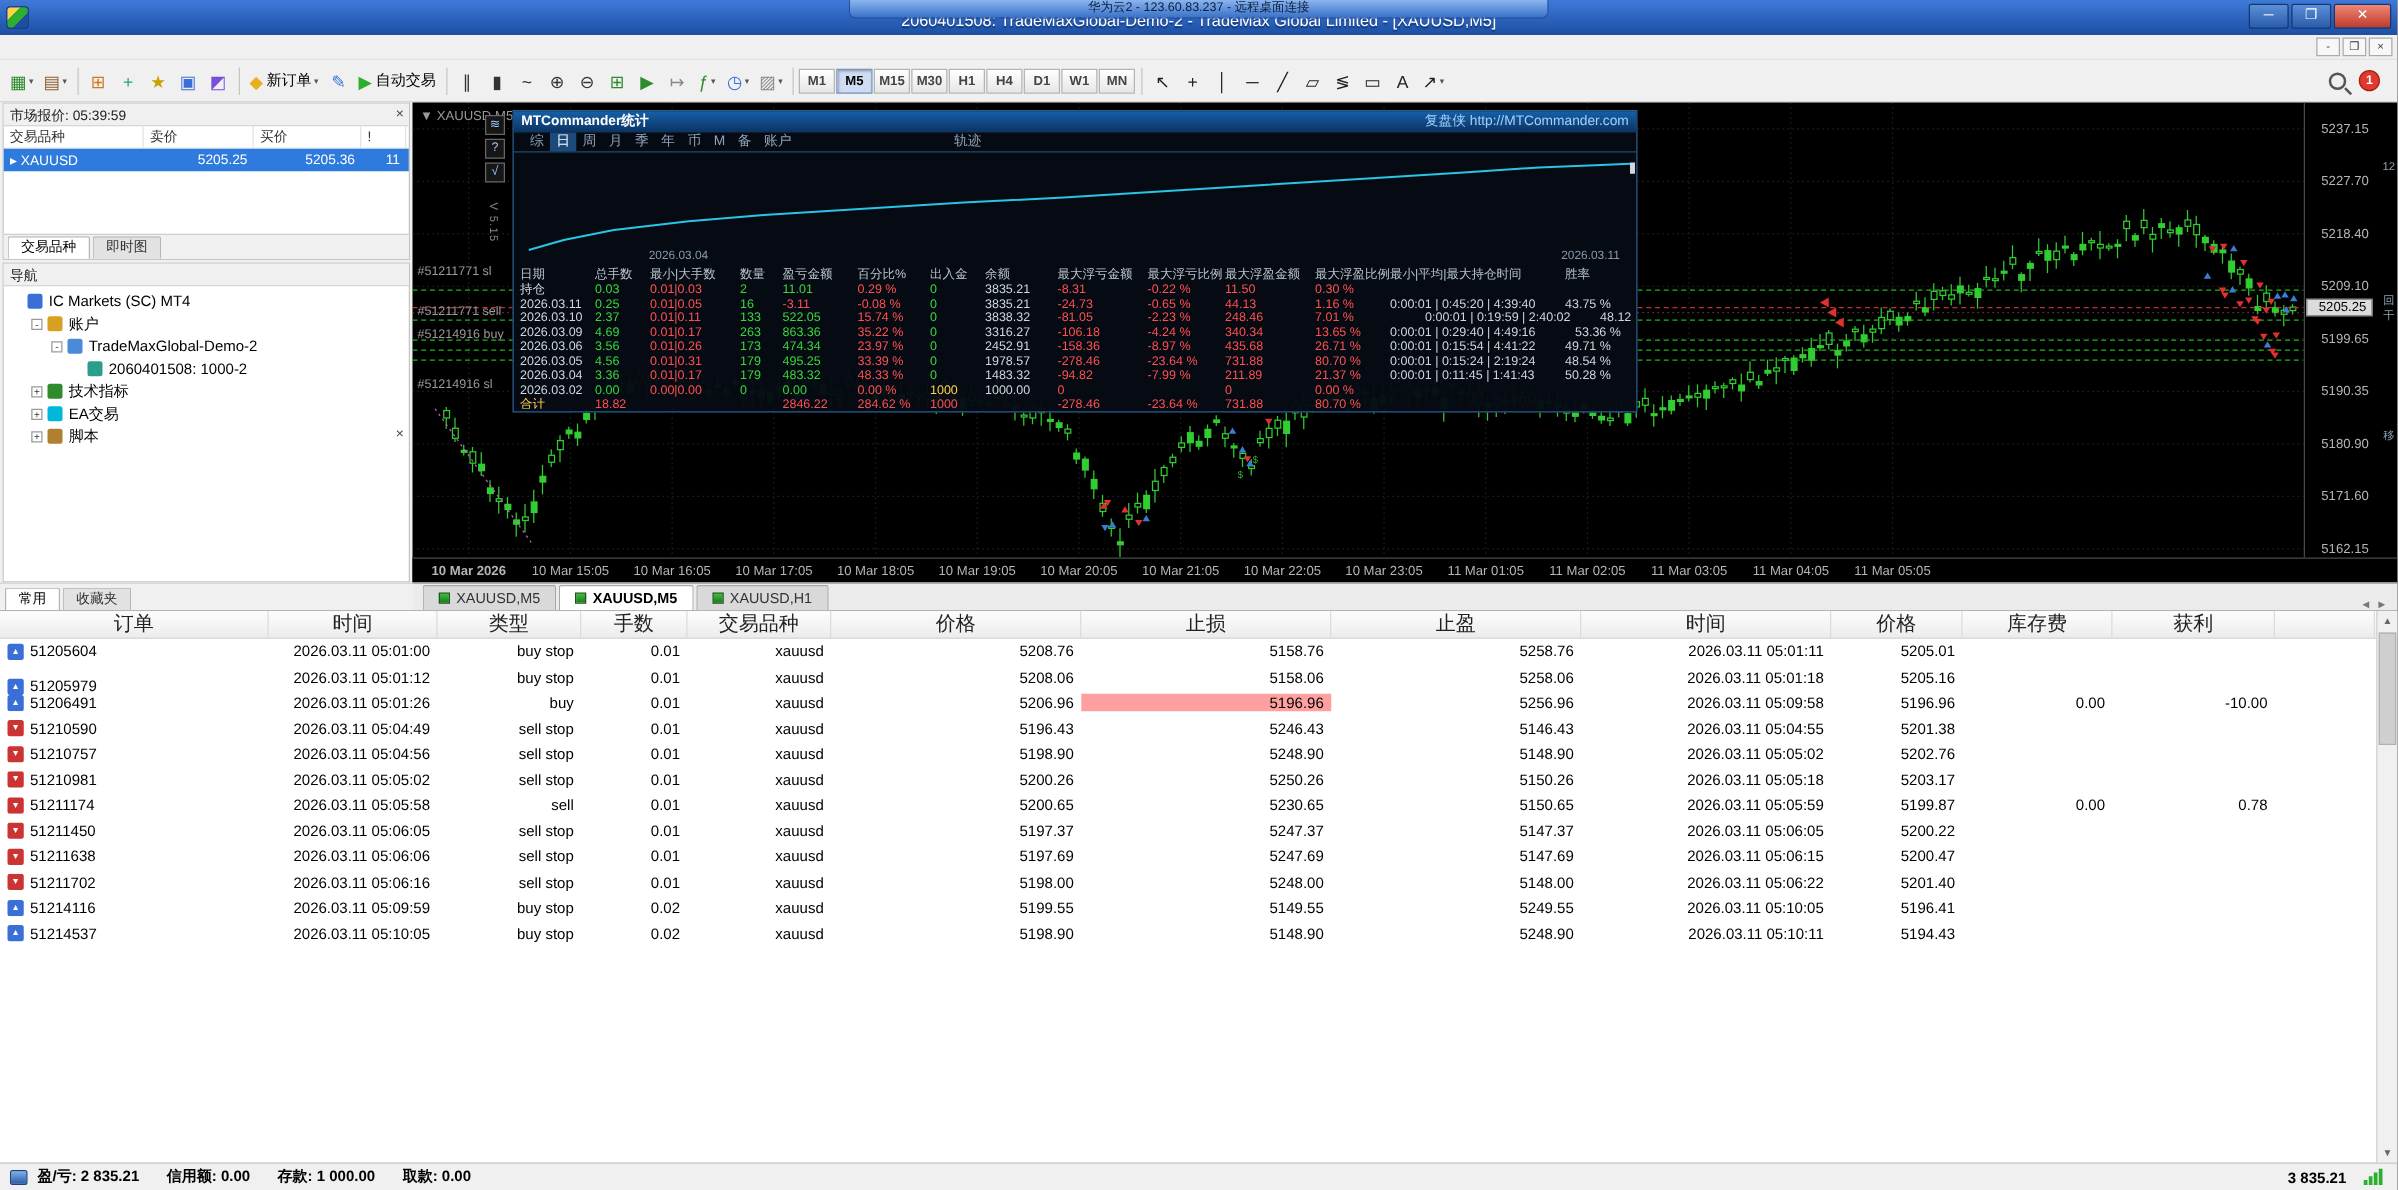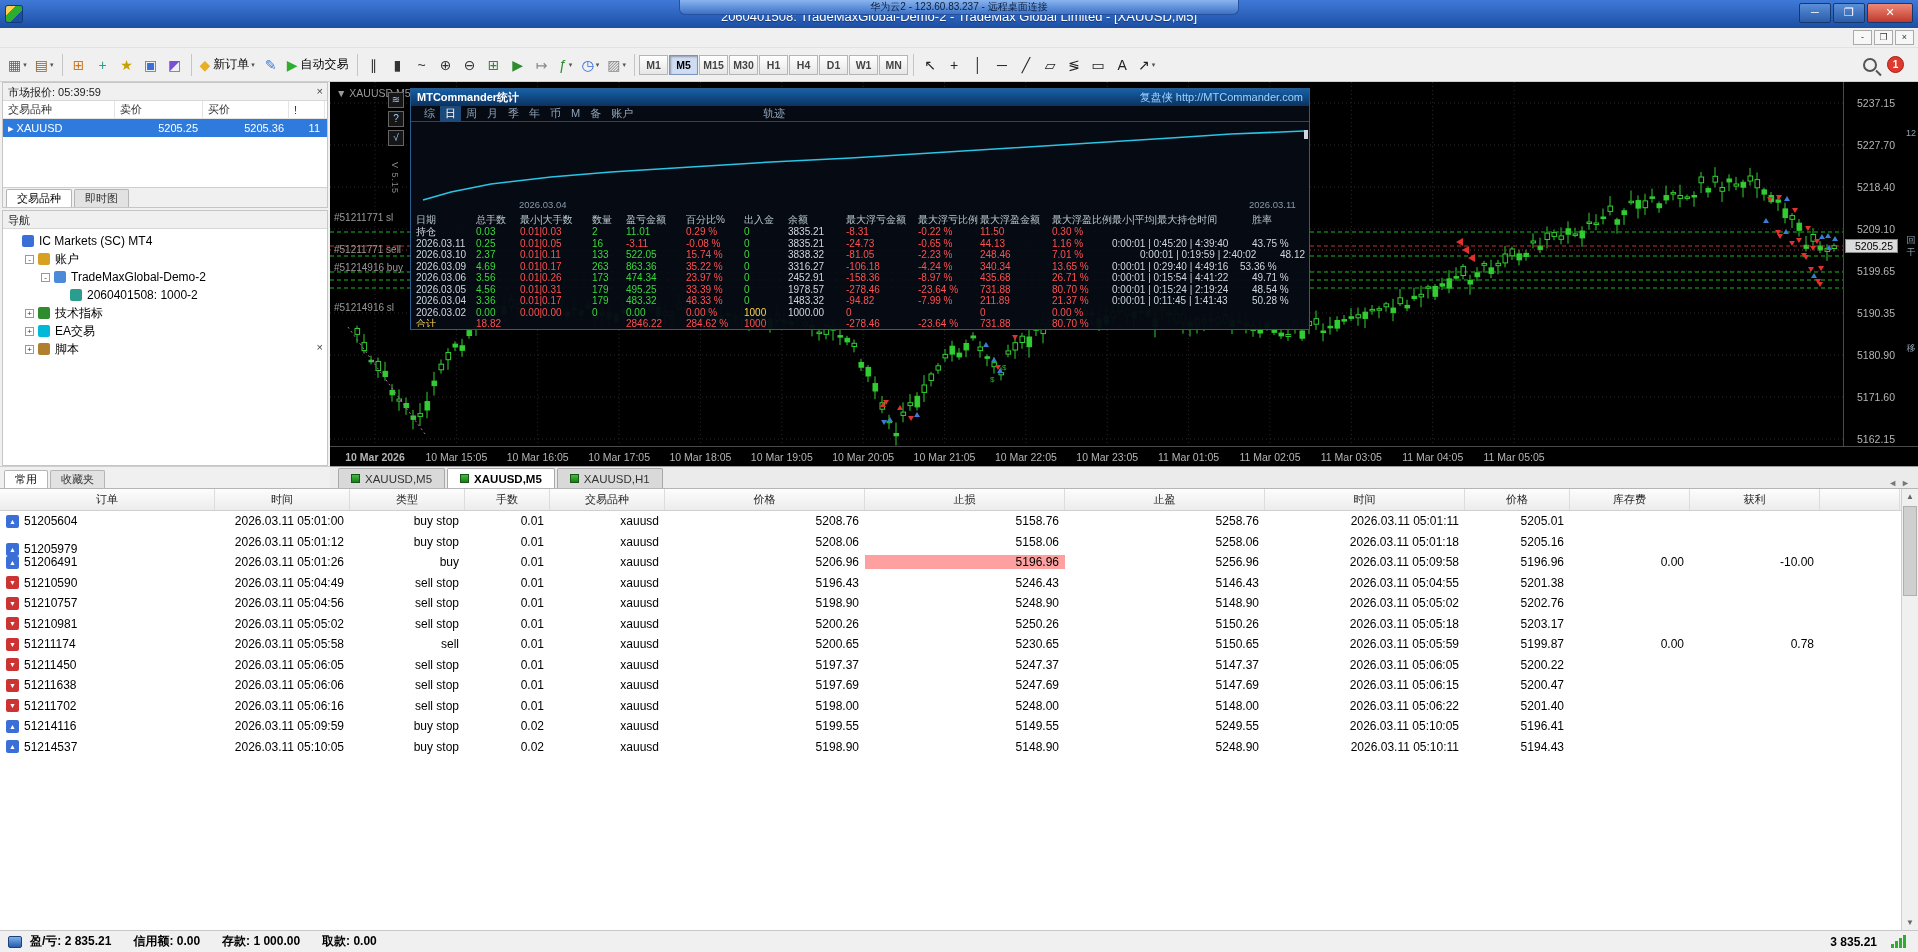--- a/index.html
+++ b/index.html
@@ -92,21 +92,21 @@
   .ctabs{left:330px;top:466px;width:1588px;height:22px;background:#ebebeb;border-top:1px solid #9a9a9a;display:flex;align-items:flex-end;padding:0 8px;}
   .ctab{height:20px;display:flex;align-items:center;gap:5px;padding:0 12px;font-size:11.5px;border:1px solid #a8a8a8;border-bottom:none;background:#d9d9d9;color:#333;margin-right:2px;border-radius:2px 2px 0 0;}
   .ctab.active{background:#fff;color:#000;font-weight:bold;}
   .ctab .cicon{width:9px;height:9px;background:linear-gradient(#3cc13c,#1e7a1e);border:1px solid #155515;}
   .ctab-arrows{margin-left:auto;display:flex;gap:4px;color:#777;font-size:9px;align-items:center;}
   .lefttabs{left:0;top:466px;width:330px;height:22px;background:#f0f0f0;border-top:1px solid #cfcfcf;display:flex;align-items:flex-end;padding:0 4px;}
 
   
   .orders{left:0;top:488px;width:1918px;height:442px;background:#fff;border-top:1px solid #b5b5b5;}
   .ohead{display:flex;height:22px;background:linear-gradient(#fdfdfd,#ececec);border-bottom:1px solid #d0d0d0;}
-  .ohead .ocell{border-right:1px solid #dcdcdc;display:flex;align-items:center;justify-content:center;font-size:11px;color:#222;}
+  .ohead .ocell{border-right:1px solid #dcdcdc;display:flex;align-items:center;justify-content:center;font-size:16px;color:#222;}
   .orow{display:flex;height:20.5px;align-items:center;font-size:12px;}
   .ocell{flex:none;padding:0 6px;text-align:right;white-space:nowrap;overflow:hidden;}
   .ocell.first{text-align:left;display:flex;align-items:center;gap:5px;}
   .oicon{width:13px;height:13px;border-radius:2px;flex:none;color:#fff;font-size:7px;line-height:13px;text-align:center;}
   .slhl{background:#ffa0a0;}
   .oscroll{position:absolute;right:0;top:0;width:17px;height:442px;background:#f0f0f0;border-left:1px solid #d0d0d0;}
   .sarr{position:absolute;left:0;width:16px;height:16px;font-size:8px;color:#666;text-align:center;line-height:16px;}
   .sthumb{position:absolute;left:1px;top:17px;width:14px;height:90px;background:#cfcfcf;border:1px solid #b0b0b0;}
 
   
@@ -953,21 +953,21 @@
               <div class="ccell r" style="width: 72px;">0.01|0.17</div>
               <div class="ccell g" style="width: 34px;">263</div>
               <div class="ccell g" style="width: 60px;">863.36</div>
               <div class="ccell r" style="width: 58px;">35.22 %</div>
               <div class="ccell g" style="width: 44px;">0</div>
               <div class="ccell w" style="width: 58px;">3316.27</div>
               <div class="ccell r" style="width: 72px;">-106.18</div>
               <div class="ccell r" style="width: 62px;">-4.24 %</div>
               <div class="ccell r" style="width: 72px;">340.34</div>
               <div class="ccell r" style="width: 60px;">13.65 %</div>
-              <div class="ccell w" style="width: 128px;">0:00:01 | 0:29:40 | 4:49:16</div>
+              <div class="ccell w" style="width: 148px;">0:00:01 | 0:29:40 | 4:49:16</div>
               <div class="ccell w" style="width: 50px;">53.36 %</div>
             </div>
             <div class="crow">
               <div class="ccell w" style="width: 60px;">2026.03.06</div>
               <div class="ccell g" style="width: 44px;">3.56</div>
               <div class="ccell r" style="width: 72px;">0.01|0.26</div>
               <div class="ccell g" style="width: 34px;">173</div>
               <div class="ccell g" style="width: 60px;">474.34</div>
               <div class="ccell r" style="width: 58px;">23.97 %</div>
               <div class="ccell g" style="width: 44px;">0</div>

